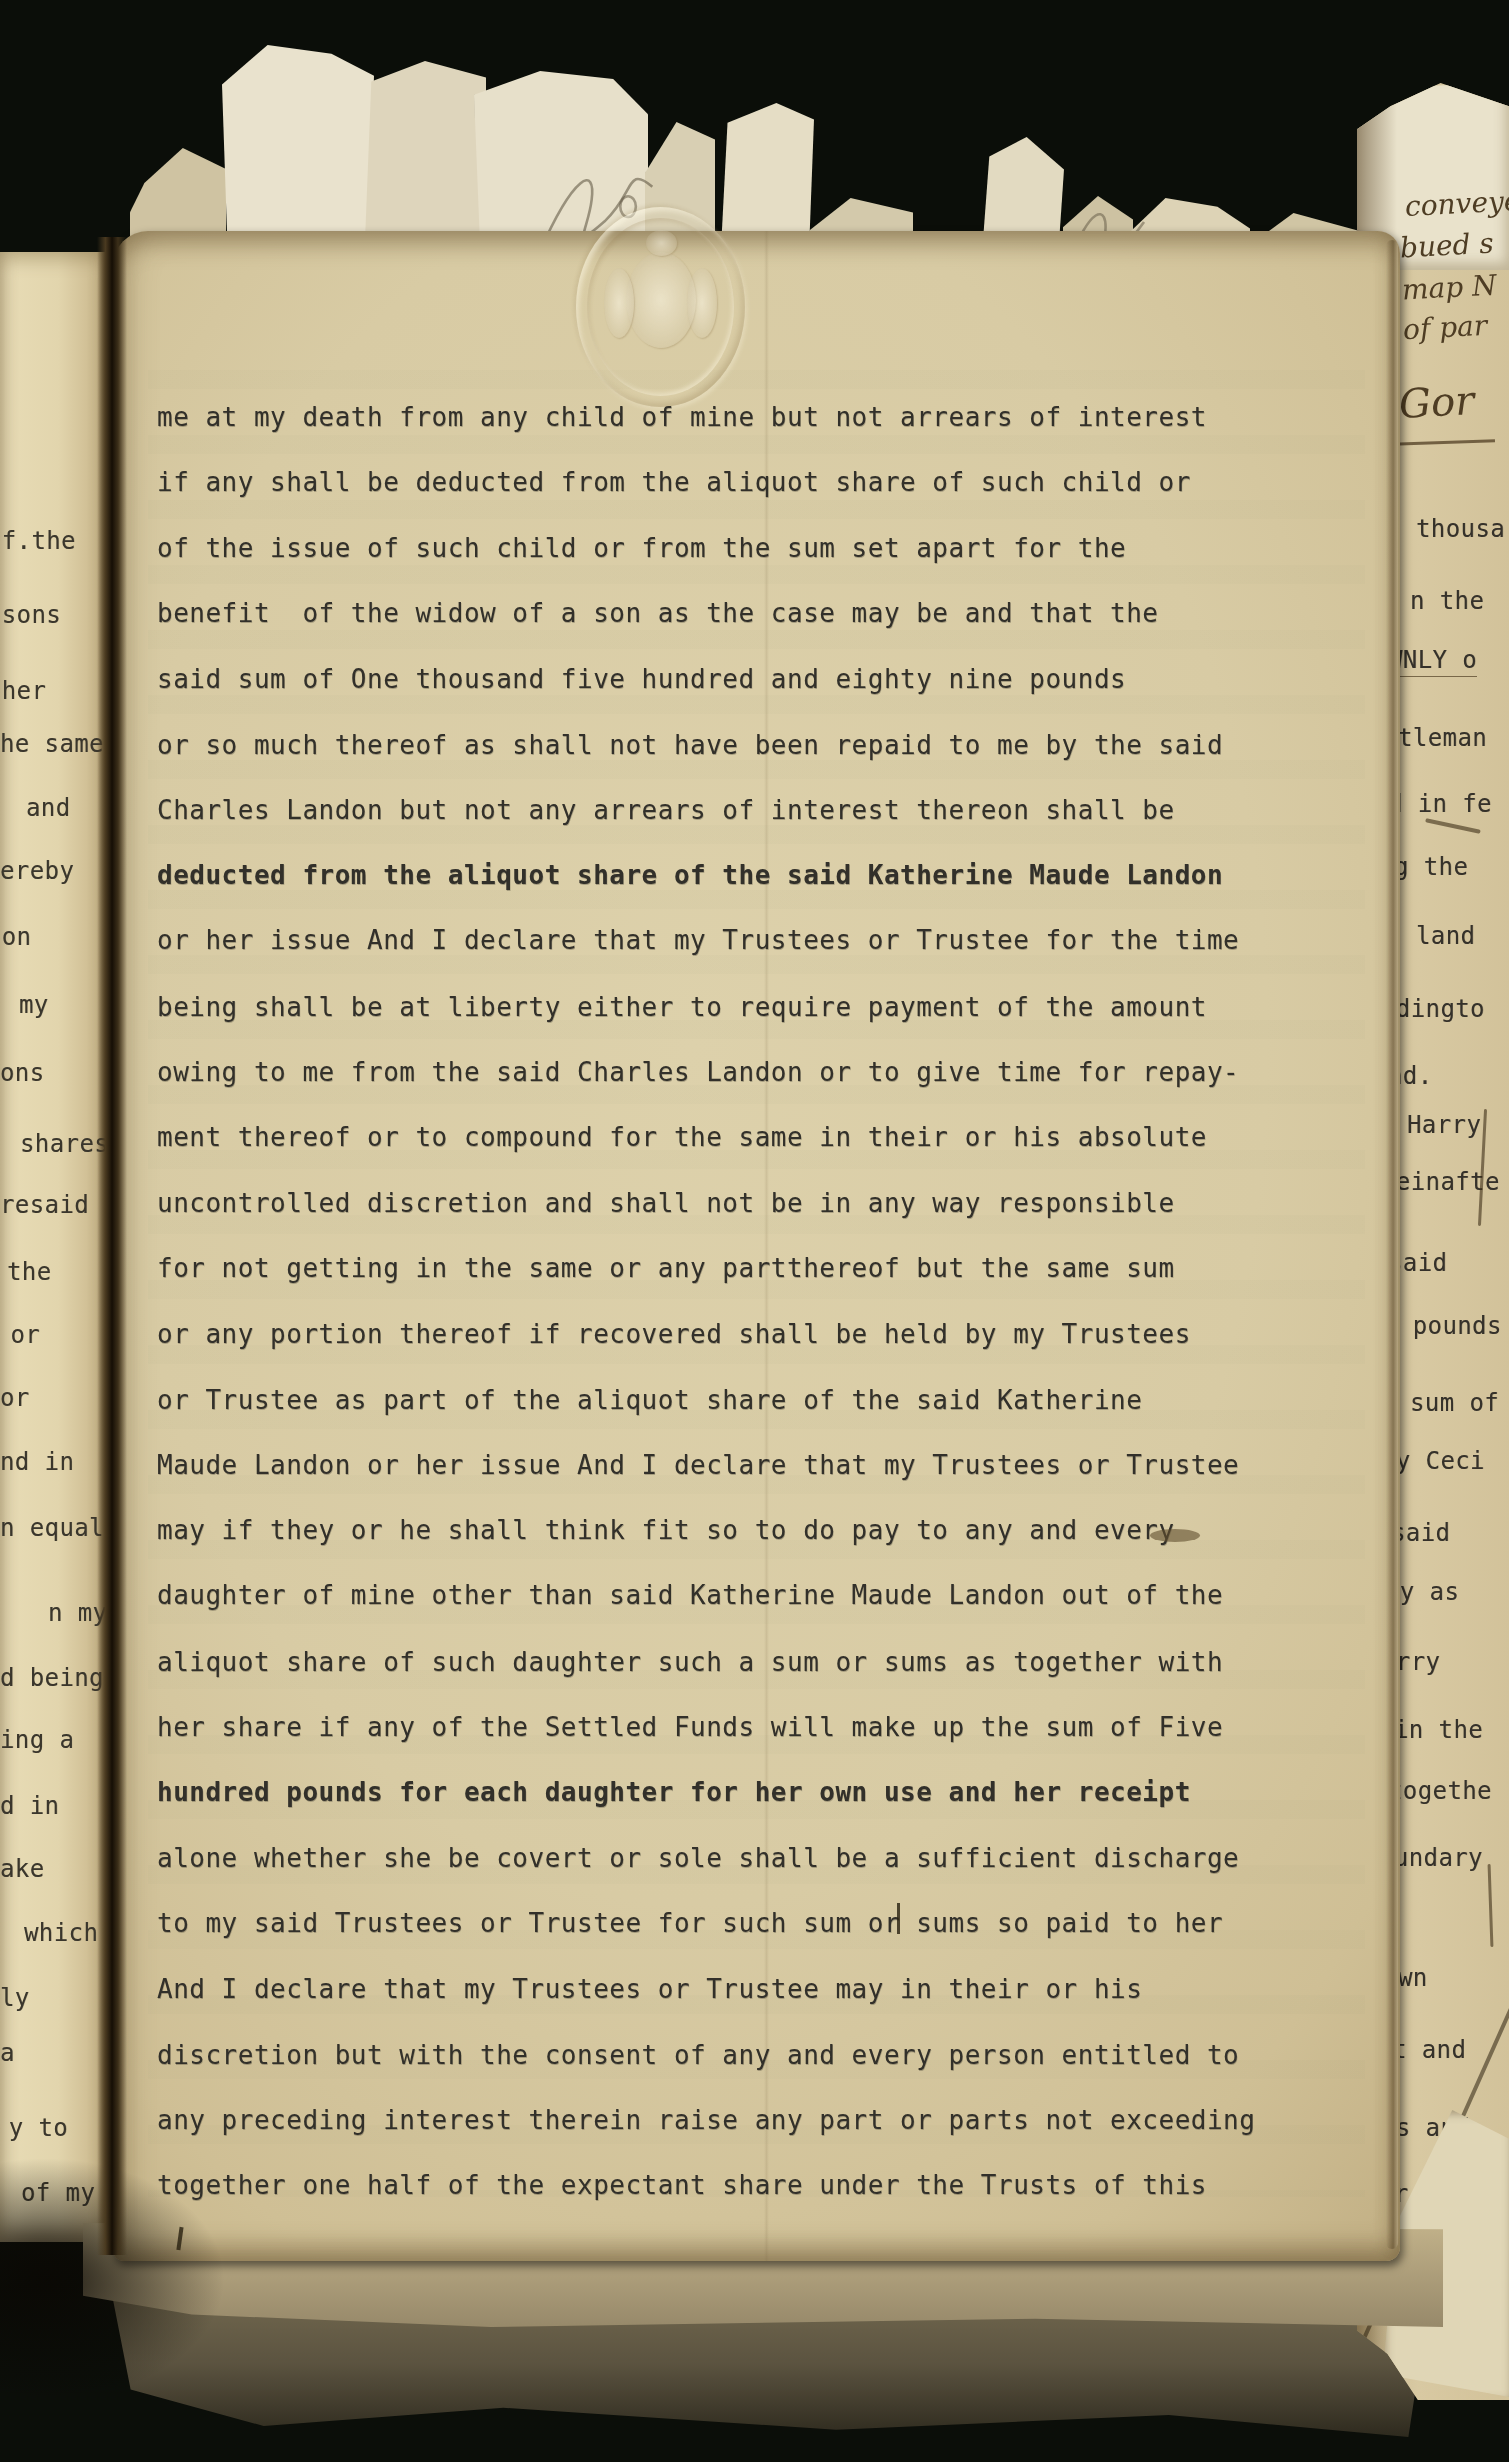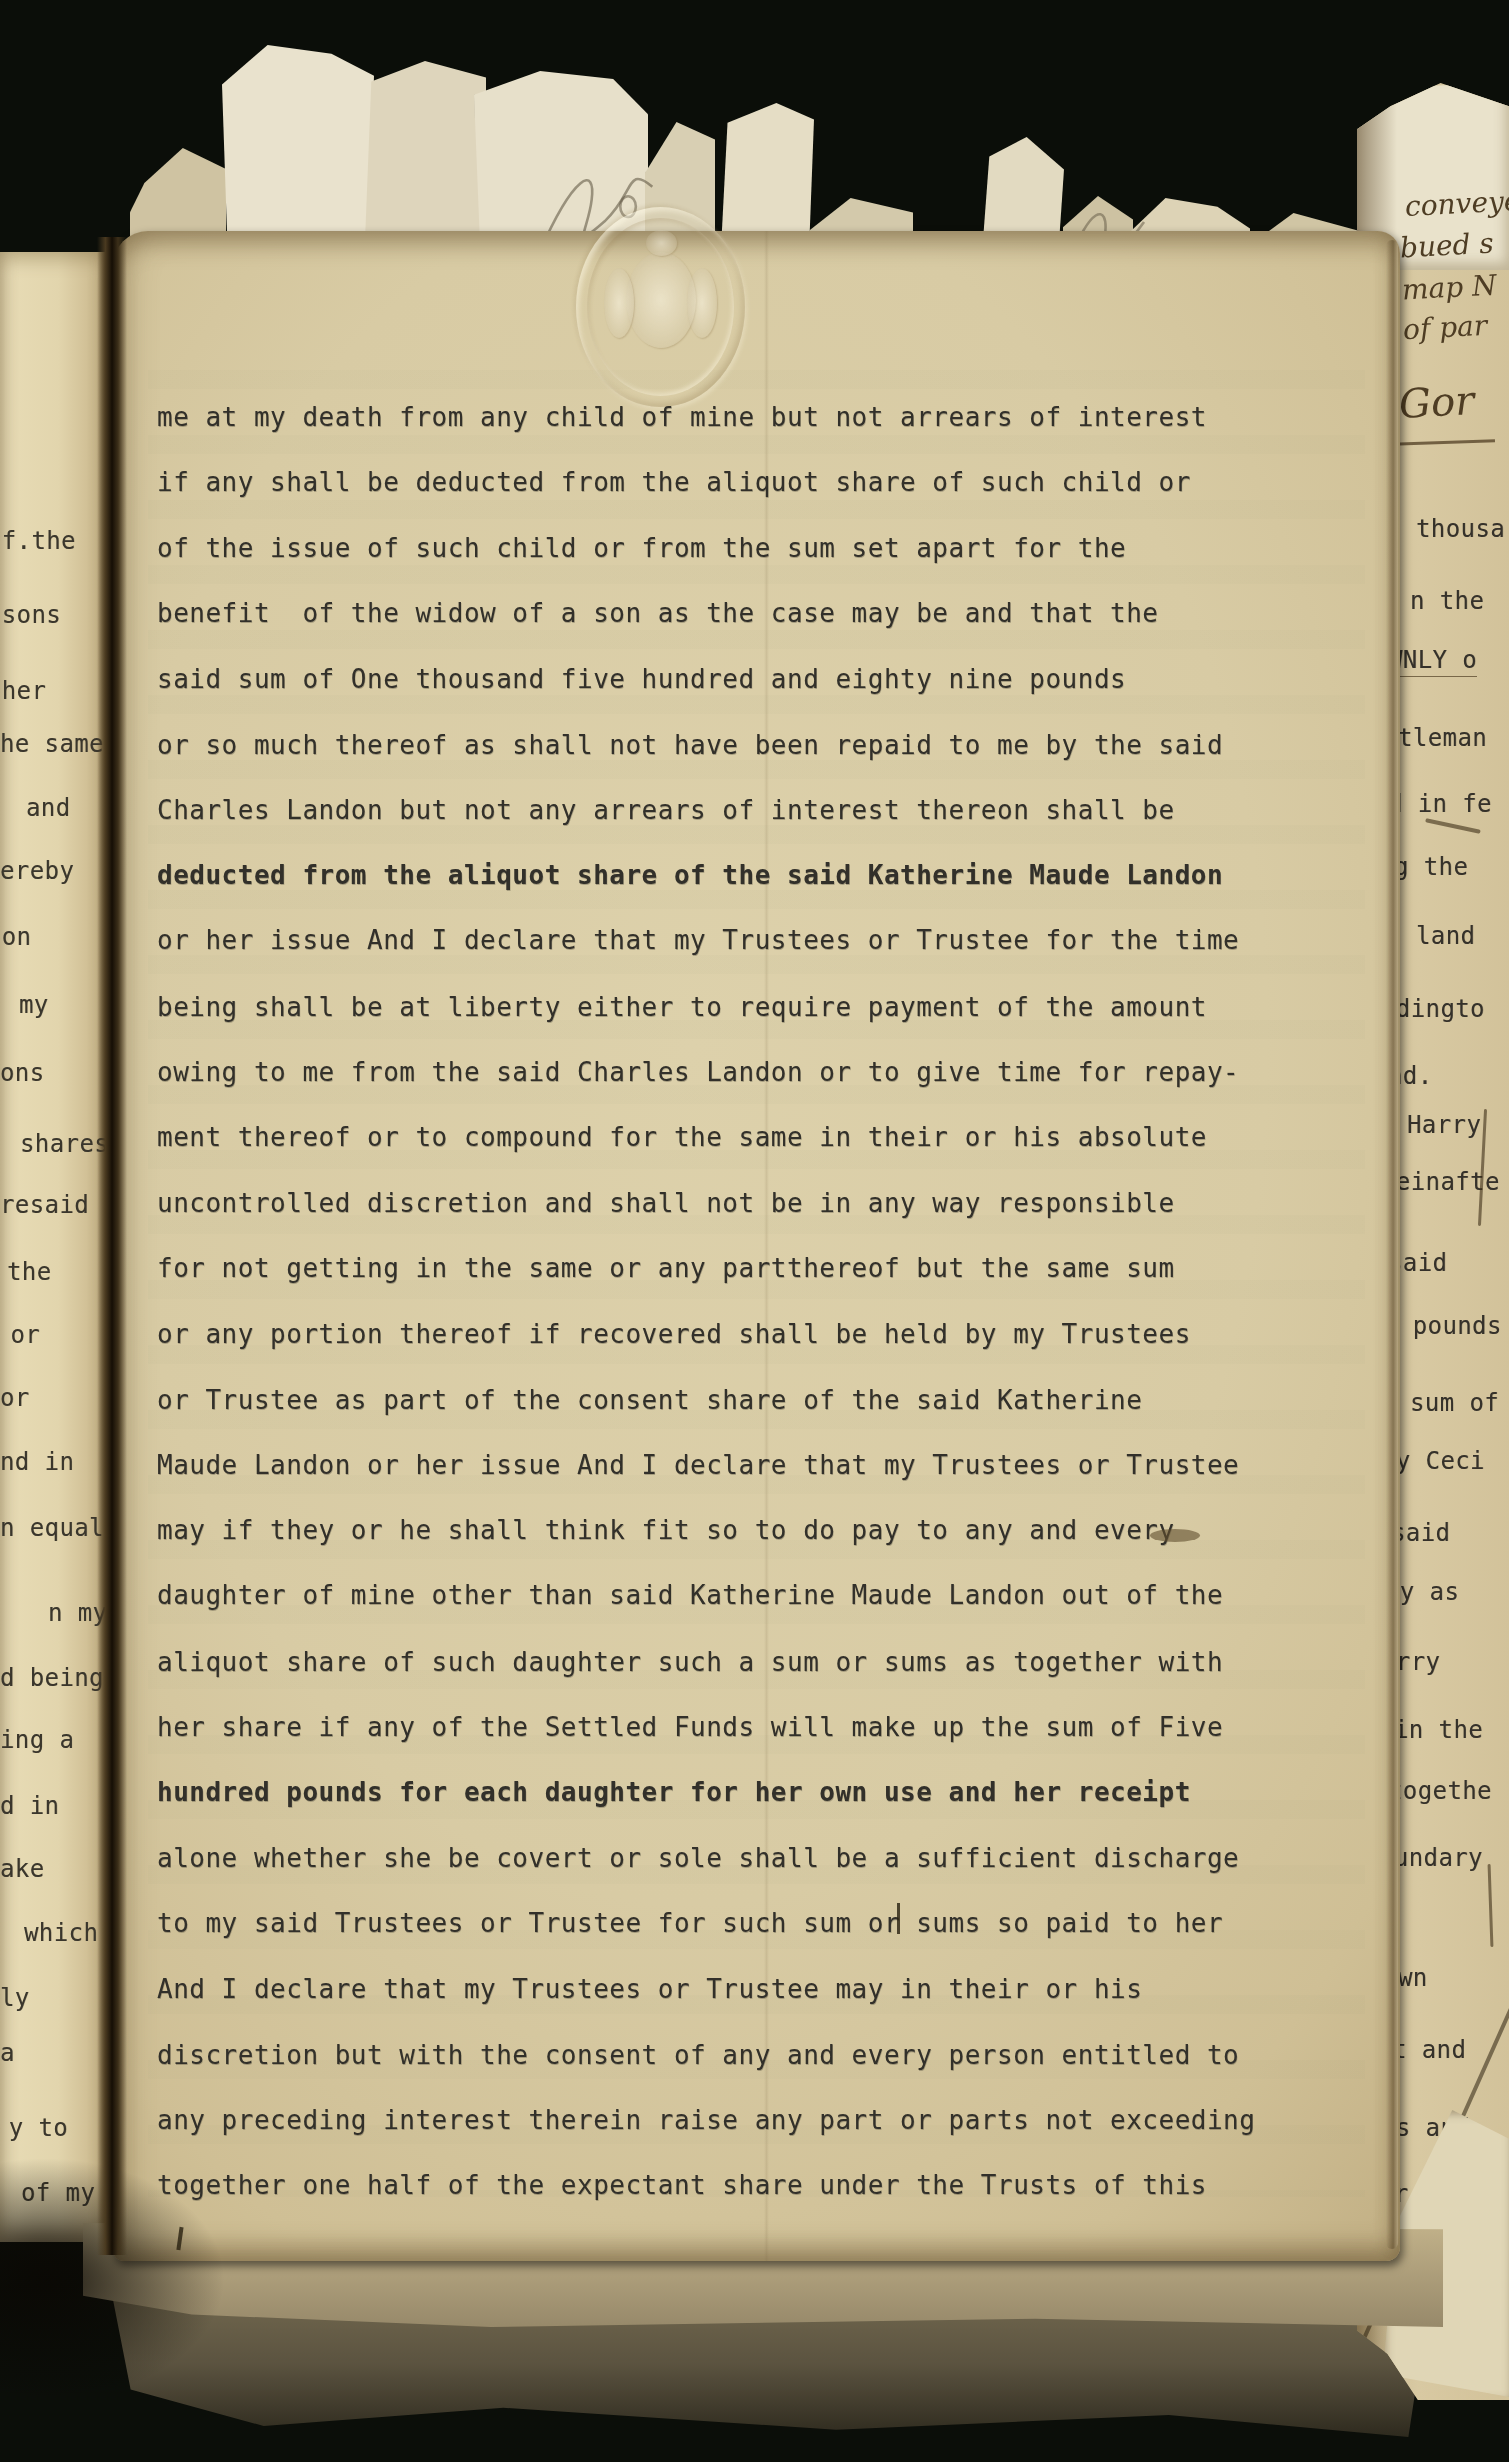--- a/index.html
+++ b/index.html
@@ -236,21 +236,21 @@
     <span style="top: 730px; left: 157px;">or so much thereof as shall not have been repaid to me by the said</span>
     <span style="top: 795px; left: 157px;">Charles Landon but not any arrears of interest thereon shall be</span>
     <span style="top: 860px; left: 157px; font-weight: bold;">deducted from the aliquot share of the said Katherine Maude Landon</span>
     <span style="top: 925px; left: 157px;">or her issue And I declare that my Trustees or Trustee for the time</span>
     <span style="top: 992px; left: 157px;">being shall be at liberty either to require payment of the amount</span>
     <span style="top: 1057px; left: 157px;">owing to me from the said Charles Landon or to give time for repay-</span>
     <span style="top: 1122px; left: 157px;">ment thereof or to compound for the same in their or his absolute</span>
     <span style="top: 1188px; left: 157px;">uncontrolled discretion and shall not be in any way responsible</span>
     <span style="top: 1253px; left: 157px;">for not getting in the same or any partthereof but the same sum</span>
     <span style="top: 1319px; left: 157px;">or any portion thereof if recovered shall be held by my Trustees</span>
-    <span style="top: 1385px; left: 157px;">or Trustee as part of the consent share of the said Katherine</span>
+    <span style="top: 1385px; left: 157px;">or Trustee as part of the aliquot share of the said Katherine</span>
     <span style="top: 1515px; left: 157px;">may if they or he shall think fit so to do pay to any and every</span>
     <span style="top: 1450px; left: 157px;">Maude Landon or her issue And I declare that my Trustees or Trustee</span>
     <span style="top: 1580px; left: 157px;">daughter of mine other than said Katherine Maude Landon out of the</span>
     <span style="top: 1647px; left: 157px;">aliquot share of such daughter such a sum or sums as together with</span>
     <span style="top: 1712px; left: 157px;">her share if any of the Settled Funds will make up the sum of Five</span>
     <span style="top: 1777px; left: 157px; font-weight: bold;">hundred pounds for each daughter for her own use and her receipt</span>
     <span style="top: 1843px; left: 157px;">alone whether she be covert or sole shall be a sufficient discharge</span>
     <span style="top: 1908px; left: 157px;">to my said Trustees or Trustee for such sum or sums so paid to her</span>
     <span style="top: 1974px; left: 157px;">And I declare that my Trustees or Trustee may in their or his</span>
     <span style="top: 2040px; left: 157px;">discretion but with the consent of any and every person entitled to</span>

